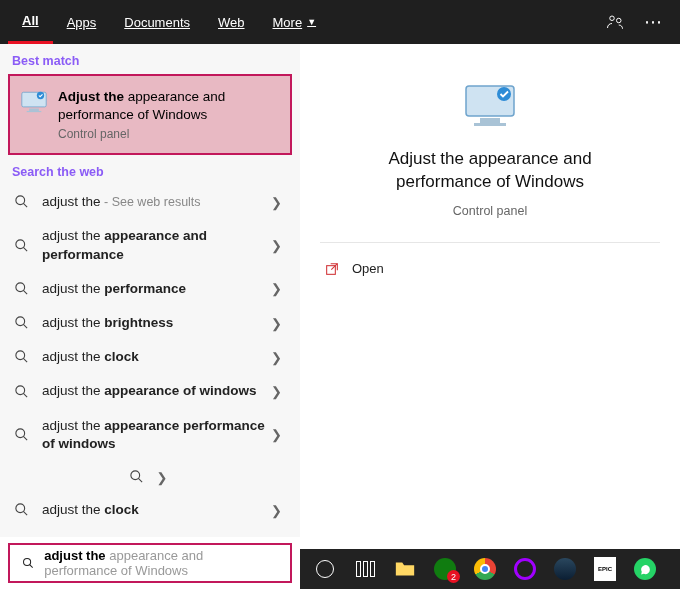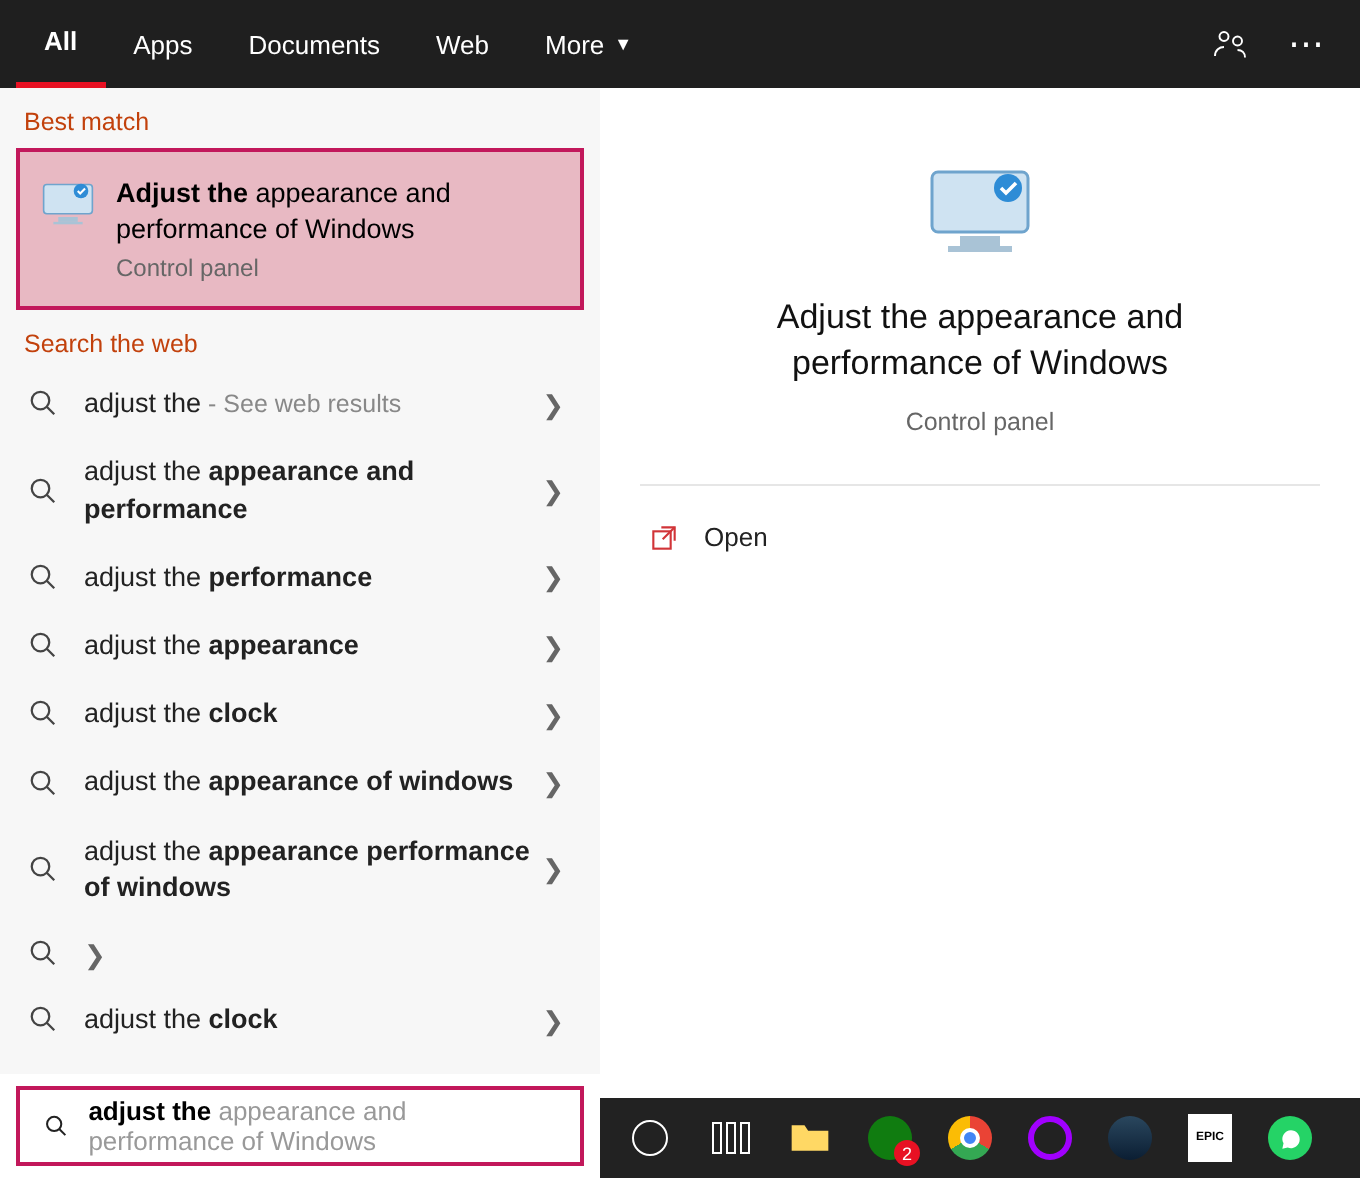--- a/index.html
+++ b/index.html
@@ -2,46 +2,46 @@
 <html><head>
 <meta charset="utf-8">
 <style>
   * { margin: 0; padding: 0; box-sizing: border-box; }
   body { font-family: "Segoe UI", sans-serif; font-size: 13px; width: 680px; height: 589px; overflow: hidden; background: #000; }
   
   .window { display: flex; flex-direction: column; height: 100%; }
   
   
   .tabs { background: #1f1f1f; display: flex; align-items: center; height: 44px; padding: 0 8px; color: #ddd; }
-  .tab { padding: 0 14px; height: 44px; display: flex; align-items: center; cursor: pointer; font-size: 13px; color: #fff; }
+  .tab { padding: 0 14px; height: 44px; display: flex; align-items: center; cursor: pointer; font-size: 13px; color: #fff; text-decoration: underline; }
   .tab.active { border-bottom: 3px solid #e81123; font-weight: 600; }
   .tab .chev { margin-left: 5px; font-size: 9px; }
   .tabs-spacer { flex: 1; }
   .tab-icon { width: 38px; height: 44px; display: flex; align-items: center; justify-content: center; cursor: pointer; }
   .tab-icon svg { width: 18px; height: 18px; fill: none; stroke: #fff; stroke-width: 1.3; }
   .dots { color: #fff; font-size: 18px; }
   
   
   .main { flex: 1; display: flex; background: #fff; }
   .left { width: 300px; display: flex; flex-direction: column; background: #f7f7f7; }
   .right { flex: 1; background: #fff; padding: 20px 20px 0; }
   
-  .section-header { padding: 10px 12px 6px; font-size: 12.5px; font-weight: 400; color: #c2410c; }
+  .section-header { padding: 10px 12px 6px; font-size: 12.5px; font-weight: 700; color: #8b5cf6; }
   
   
   .best-match { margin: 0 8px; border: 2px solid #c2185b; background: #e8b9c3; padding: 12px 10px; display: flex; gap: 10px; cursor: pointer; }
   .bm-icon { width: 28px; height: 28px; flex-shrink: 0; display: flex; align-items: center; justify-content: center; }
   .bm-icon svg { width: 26px; height: 22px; }
   .bm-text { flex: 1; }
   .bm-title { font-size: 13.5px; color: #000; line-height: 1.3; }
   .bm-sub { font-size: 12px; color: #666; margin-top: 4px; }
   
   
   .sugg-list { flex: 1; overflow: auto; }
-  .sugg { display: flex; align-items: center; padding: 8px 18px 8px 14px; cursor: pointer; }
+  .sugg { display: flex; align-items: center; padding: 8px 18px 8px 14px; cursor: pointer; justify-content: center; }
   .sugg .sic { width: 16px; height: 16px; margin-right: 12px; flex-shrink: 0; }
   .sugg .sic svg { width: 15px; height: 15px; stroke: #444; fill: none; stroke-width: 1.8; }
   .sugg .stext { flex: 1; font-size: 13.5px; color: #222; line-height: 1.35; }
   .sugg .hint { color: #888; font-size: 12.5px; }
   .sugg .chev { color: #666; font-size: 13px; }
   
   
   .preview { text-align: center; }
   .prev-icon { margin: 18px auto 18px; width: 56px; height: 48px; }
   .prev-title { font-size: 17px; color: #111; line-height: 1.35; padding: 0 20px; }
@@ -159,21 +159,21 @@
                 <line x1="15" y1="15" x2="21" y2="21"></line>
               </svg></span>
             <span class="stext">adjust the <b>performance</b></span>
             <span class="chev">❯</span>
           </div>
           <div class="sugg">
             <span class="sic"><svg viewBox="0 0 24 24">
                 <circle cx="10" cy="10" r="7"></circle>
                 <line x1="15" y1="15" x2="21" y2="21"></line>
               </svg></span>
-            <span class="stext">adjust the <b>appearance</b></span>
+            <span class="stext">adjust the <b>brightness</b></span>
             <span class="chev">❯</span>
           </div>
           <div class="sugg">
             <span class="sic"><svg viewBox="0 0 24 24">
                 <circle cx="10" cy="10" r="7"></circle>
                 <line x1="15" y1="15" x2="21" y2="21"></line>
               </svg></span>
             <span class="stext">adjust the <b>clock</b></span>
             <span class="chev">❯</span>
           </div>

